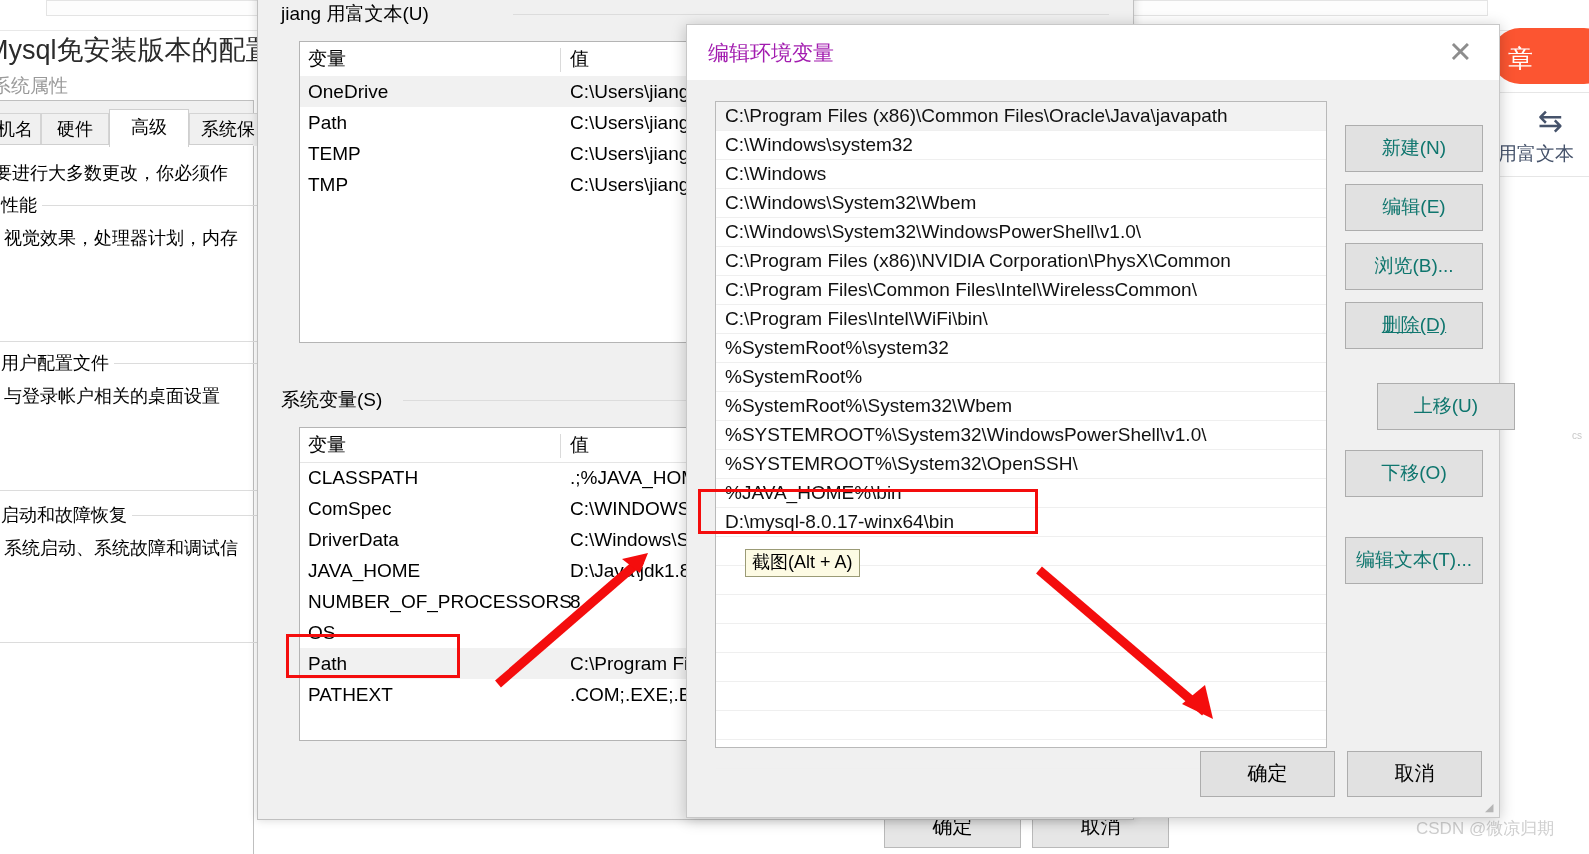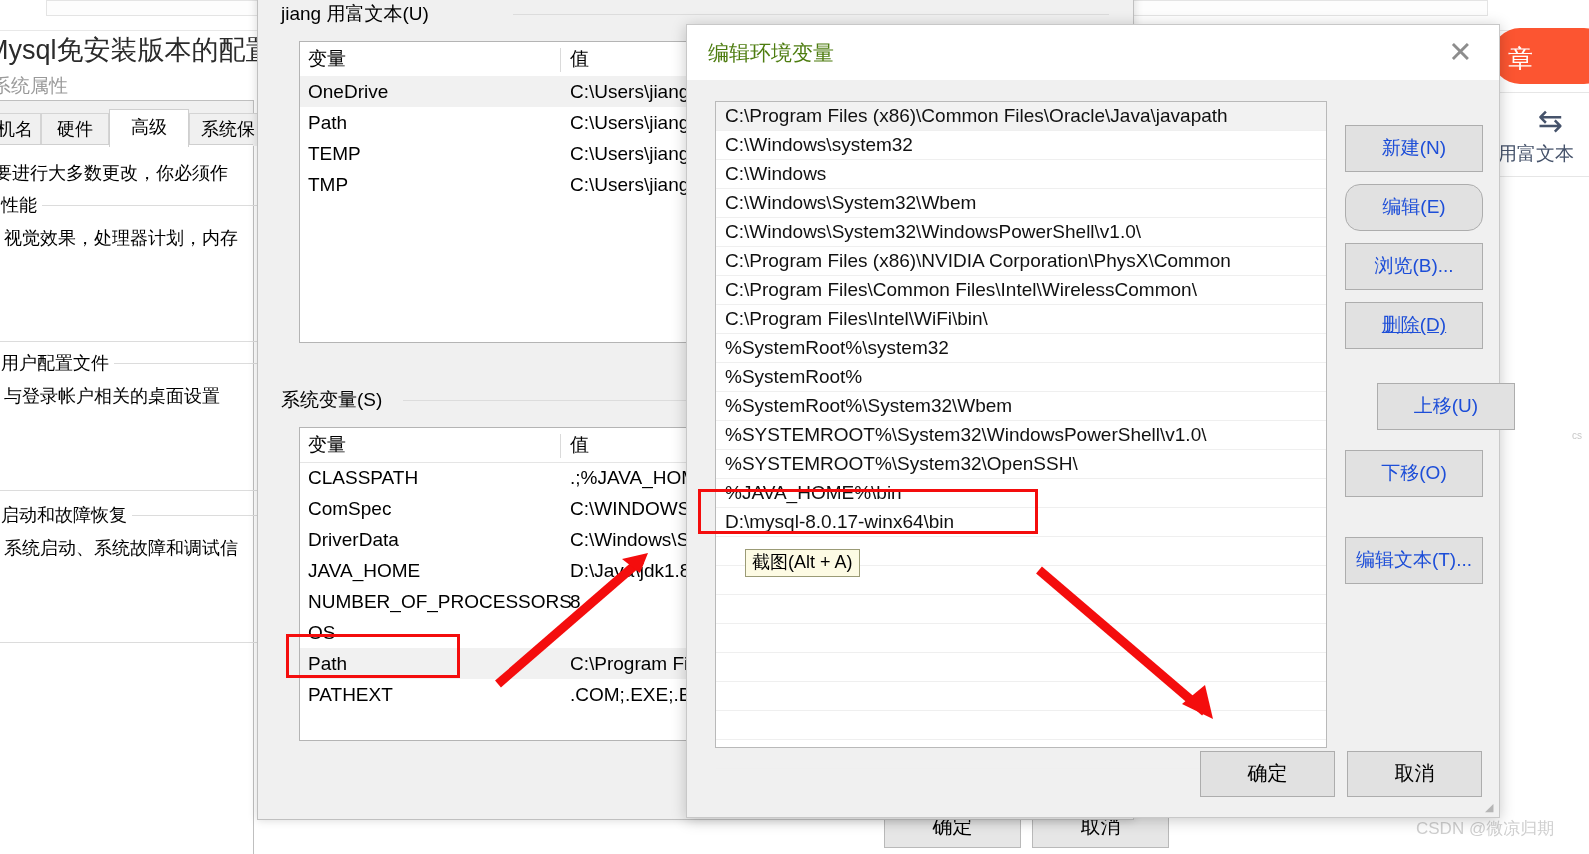--- a/index.html
+++ b/index.html
@@ -62,29 +62,29 @@
   .lb-row .value{position:absolute;top:0;font-size:19px;color:#000;white-space:nowrap;}
   #ev-user-group{left:23px;top:18px;width:828px;height:360px;}
   #ev-user-list{left:18px;top:40px;width:810px;height:300px;}
   #ev-sys-group{left:23px;top:404px;width:828px;height:372px;}
   #ev-sys-list{left:18px;top:40px;width:810px;height:312px;}
 
   
   #editenv{left:686px;top:24px;width:812px;height:792px;background:#f0f0f0;
            border:1px solid #c8c8c8;box-shadow:0 2px 14px rgba(0,0,0,.22);}
   #ee-titlebar{position:absolute;left:0;top:0;width:812px;height:55px;background:#ffffff;}
-  #ee-title{position:absolute;left:21px;top:14px;font-size:21px;color:#4d7c0f;white-space:nowrap;}
+  #ee-title{position:absolute;left:21px;top:14px;font-size:21px;color:#a21caf;white-space:nowrap;}
   #ee-close{position:absolute;left:750px;top:5px;width:47px;height:44px;text-align:center;line-height:44px;
             font-size:29px;color:#8d8d8d;}
   #ee-listbox{position:absolute;left:28px;top:76px;width:610px;height:645px;background:#ffffff;border:1px solid #b9b9b9;}
   .ee-row{position:relative;height:28px;line-height:27px;border-bottom:1px solid #efefef;white-space:nowrap;}
   .ee-row.sel{background:#f2f2f2;}
   .ee-row span{position:absolute;left:9px;top:0;font-size:19px;color:#111;white-space:nowrap;}
   .ee-btn{position:absolute;left:658px;width:136px;height:45px;background:#e1e1e1;border:1px solid #adadad;
-          font-size:19px;color:#1d4ed8;text-align:center;line-height:43px;white-space:nowrap;}
+          font-size:19px;color:#0f766e;text-align:center;line-height:43px;white-space:nowrap;}
   #ee-ok{position:absolute;left:513px;top:726px;width:133px;height:44px;background:#e1e1e1;border:1px solid #adadad;
          font-size:20px;text-align:center;line-height:42px;color:#000;}
   #ee-cancel{position:absolute;left:660px;top:726px;width:133px;height:44px;background:#e1e1e1;border:1px solid #adadad;
          font-size:20px;text-align:center;line-height:42px;color:#000;}
   #ee-resize{position:absolute;left:798px;top:776px;width:12px;height:12px;color:#b5b5b5;font-size:11px;}
 
   
   #snip-tip{position:absolute;left:745px;top:549px;height:26px;line-height:25px;padding:0 6px;
             background:#fdfbe4;border:1px solid #9b9b76;font-size:18px;color:#000;white-space:nowrap;}
 
@@ -297,21 +297,21 @@
       </div>
       <div class="ee-row">
         <span></span>
       </div>
       <div class="ee-row">
         <span></span>
       </div>
     </div>
   <div id="ee-buttons">
       <div class="ee-btn" style="top: 100px;">新建(N)</div>
-      <div class="ee-btn" style="top: 159px; border-radius: 15px;">编辑(E)</div>
+      <div class="ee-btn" style="top: 159px;">编辑(E)</div>
       <div class="ee-btn" style="top: 218px;">浏览(B)...</div>
       <div class="ee-btn" style="top: 277px; text-decoration: underline;">删除(D)</div>
       <div class="ee-btn" style="top: 358px; margin-left: 32px;">上移(U)</div>
       <div class="ee-btn" style="top: 425px;">下移(O)</div>
       <div class="ee-btn" style="top: 512px;">编辑文本(T)...</div>
     </div>
   <div id="ee-ok">确定</div>
   <div id="ee-cancel">取消</div>
   <div id="ee-resize">◢</div>
 </div>

